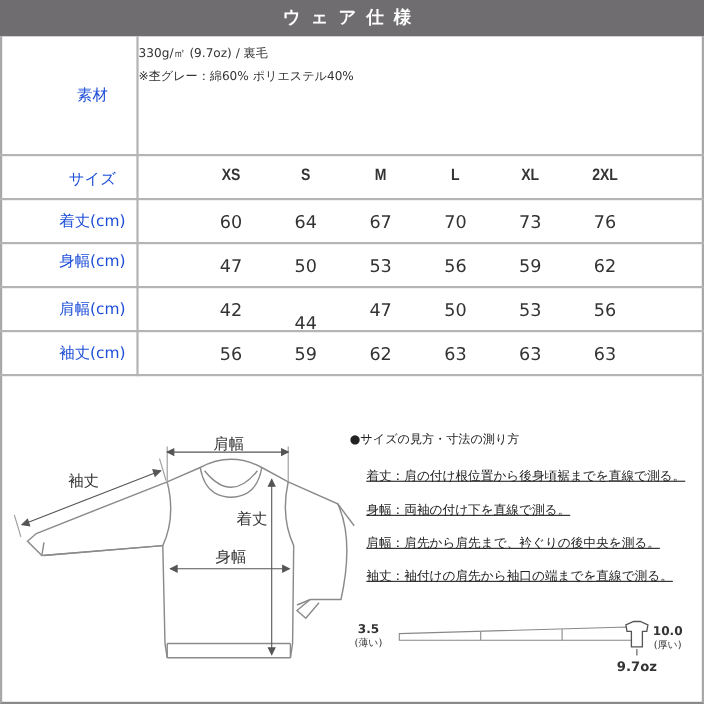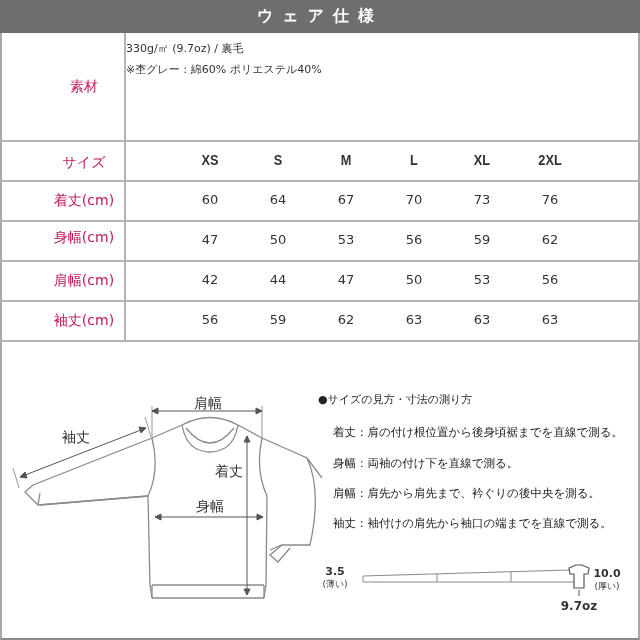--- a/index.html
+++ b/index.html
@@ -17,36 +17,36 @@
     position: absolute; left: 0; top: 33px; width: 640px; height: 607px;
     border-left: 2px solid #a8a8a8; border-right: 2px solid #a8a8a8; border-bottom: 2px solid #8a8a8a;
   }
 
   .hline { position: absolute; left: 0; width: 640px; height: 2px; background: #b4b4b4; }
   .vline { position: absolute; left: 124px; top: 33px; width: 2px; height: 309px; background: #b4b4b4; }
 
   .row-label {
     position: absolute; left: 0; width: 124px;
     display: flex; align-items: center; justify-content: center;
-    font-size: 14px; color: #be185d; padding-left: 44px;
+    font-size: 14px; color: #1d4ed8; padding-left: 44px;
   }
 
   .material-text {
     position: absolute; left: 126px; top: 38px; width: 564px;
     text-align: left; font-size: 11px; line-height: 21px; color: #333333;
   }
 
   .cell {
     position: absolute; width: 60px; text-align: center;
-    font-size: 13px; color: #333333;
+    font-size: 16px; color: #333333;
   }
   .cell.size { font-weight: bold; font-family: "Liberation Sans", sans-serif; font-size: 15px; transform: scaleX(0.85); }
 
   .guide-title { position: absolute; left: 318px; top: 392px; font-size: 11px; color: #222; }
-  .guide-item  { position: absolute; left: 333px; font-size: 11.5px; color: #222; white-space: nowrap; }
+  .guide-item  { position: absolute; left: 333px; font-size: 11.5px; color: #222; white-space: nowrap; text-decoration: underline; }
 
   .label-jp { font-size: 14px; fill: #333; font-family: "DejaVu Sans", sans-serif; }
 </style>
 </head>
 <body>
 
 <div class="header">ウェア仕様</div>
 
 <div class="frame"></div>
 
@@ -83,21 +83,21 @@
 <div class="row-label" style="top:222px;height:32px">身幅(cm)</div>
 <div class="cell" style="left:180px;top:232px">47</div>
 <div class="cell" style="left:248px;top:232px">50</div>
 <div class="cell" style="left:316px;top:232px">53</div>
 <div class="cell" style="left:384px;top:232px">56</div>
 <div class="cell" style="left:452px;top:232px">59</div>
 <div class="cell" style="left:520px;top:232px">62</div>
 
 <div class="row-label" style="top:262px;height:38px">肩幅(cm)</div>
 <div class="cell" style="left:180px;top:272px">42</div>
-<div class="cell" style="left:248px;top:272px">44</div>
+<div class="cell" style="left:248px;top:284px">44</div>
 <div class="cell" style="left:316px;top:272px">47</div>
 <div class="cell" style="left:384px;top:272px">50</div>
 <div class="cell" style="left:452px;top:272px">53</div>
 <div class="cell" style="left:520px;top:272px">56</div>
 
 <div class="row-label" style="top:302px;height:38px">袖丈(cm)</div>
 <div class="cell" style="left:180px;top:312px">56</div>
 <div class="cell" style="left:248px;top:312px">59</div>
 <div class="cell" style="left:316px;top:312px">62</div>
 <div class="cell" style="left:384px;top:312px">63</div>

